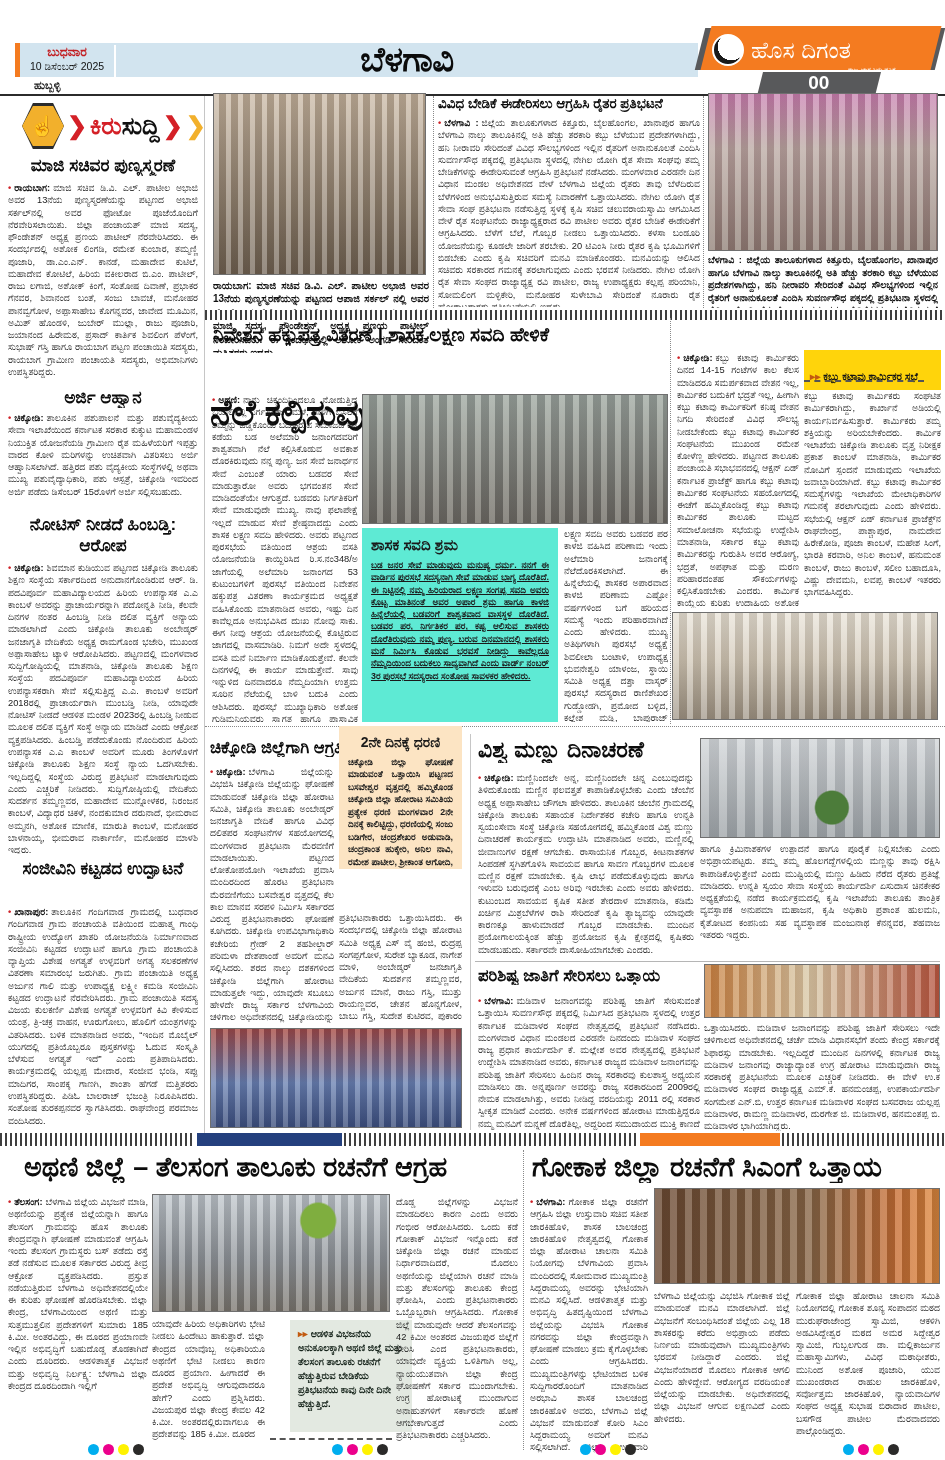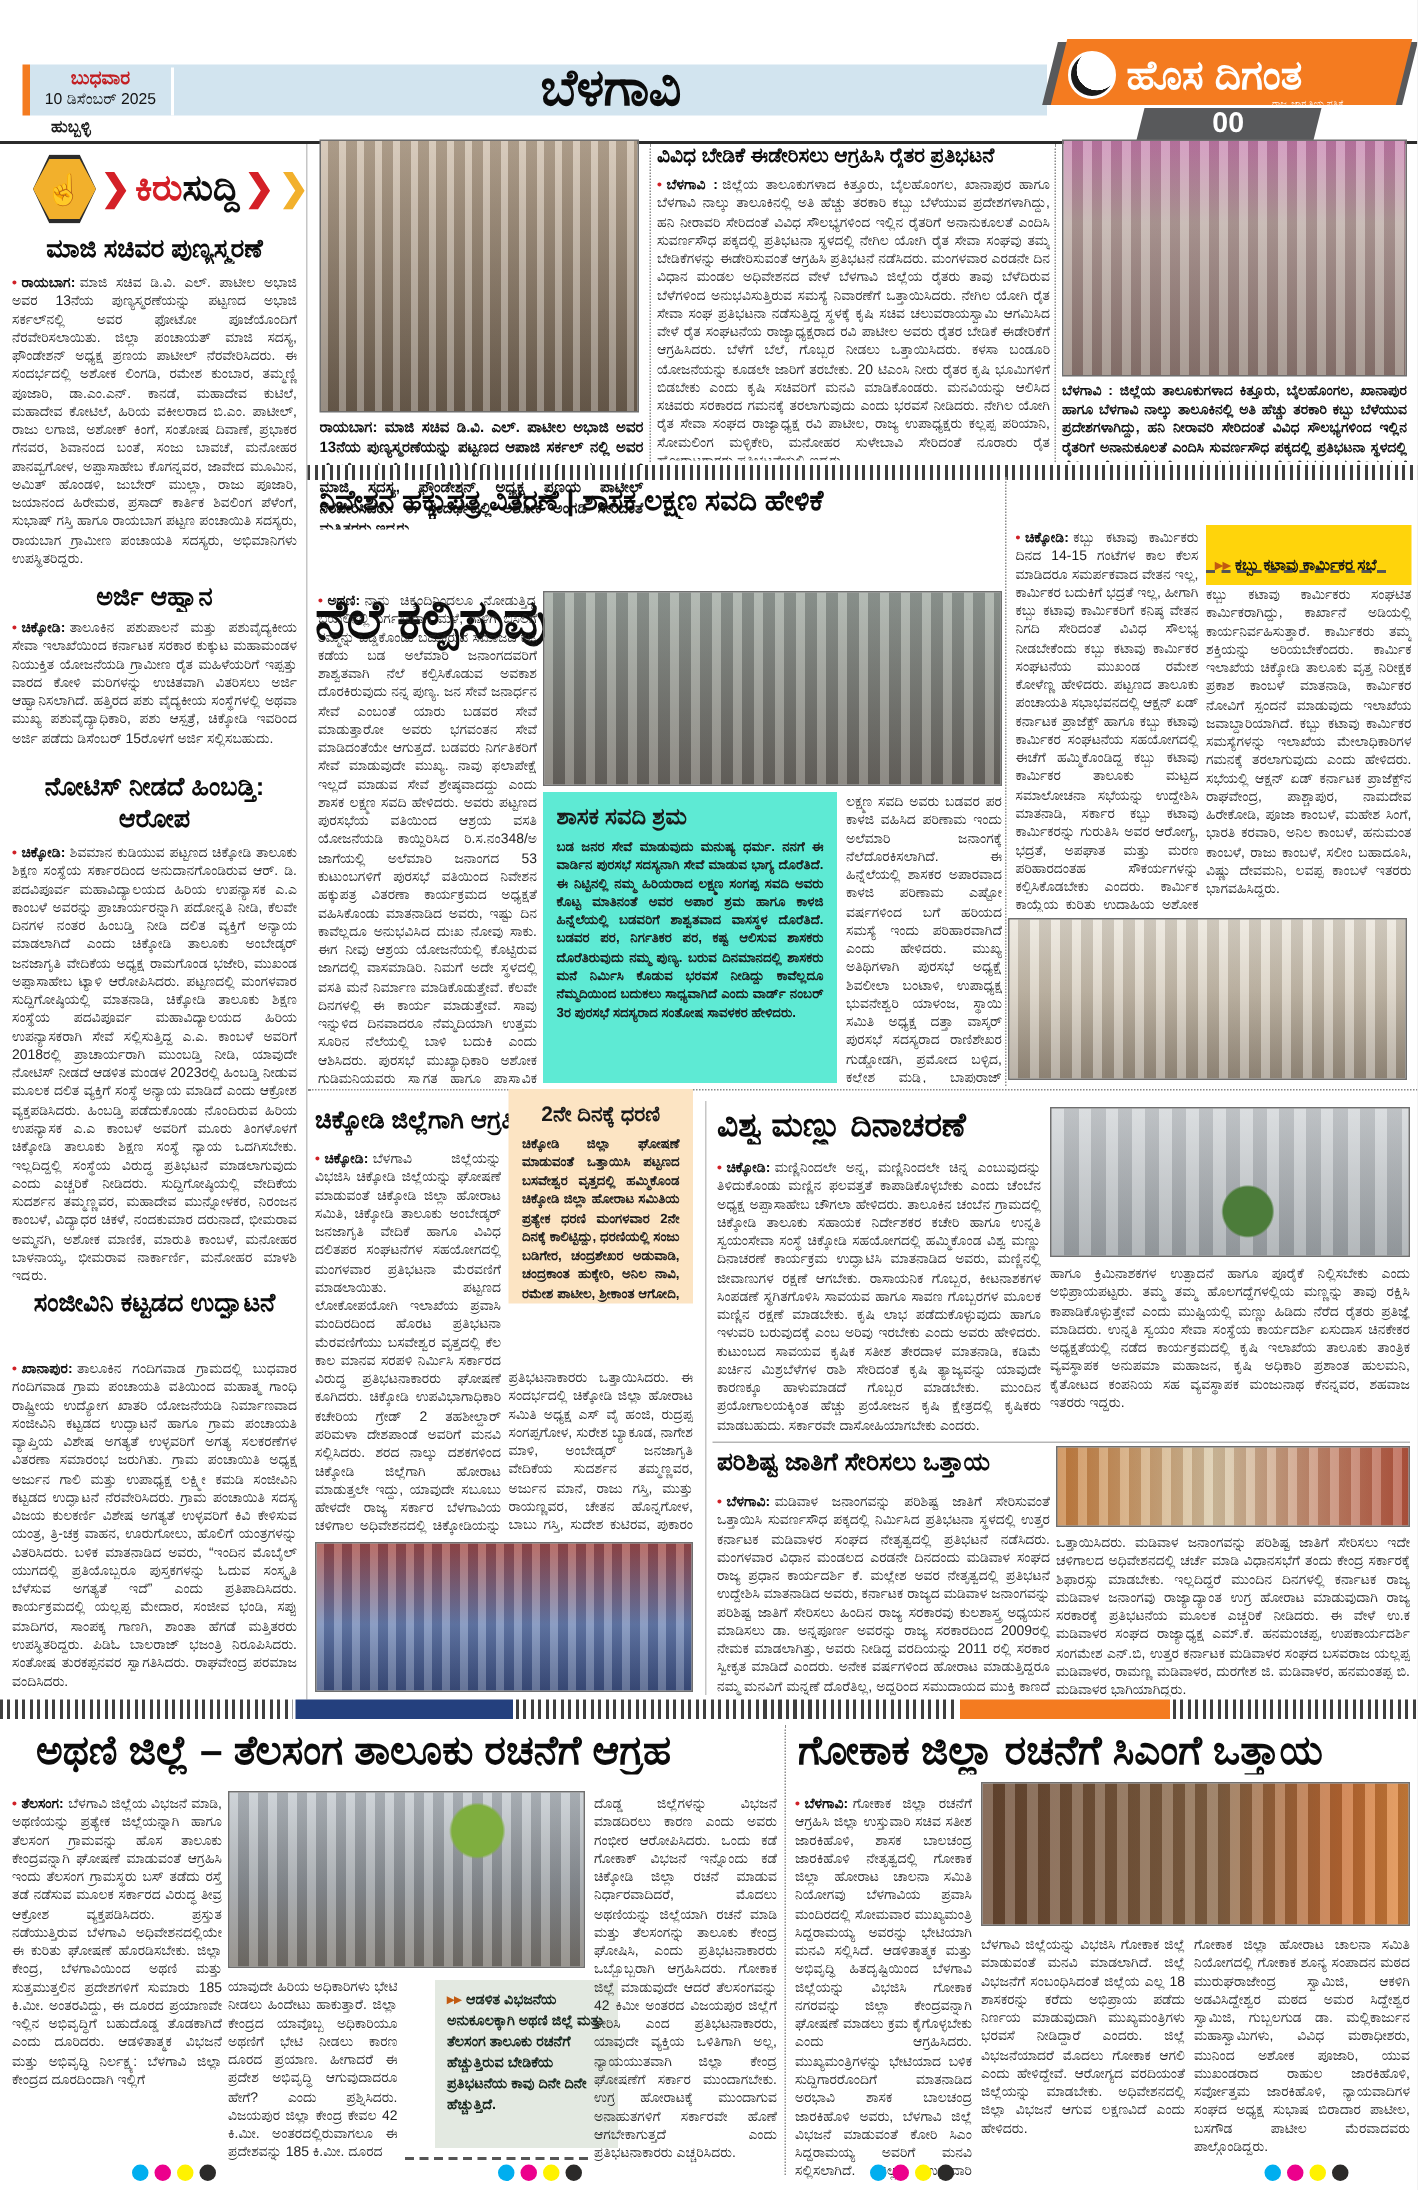--- a/index.html
+++ b/index.html
@@ -30,35 +30,35 @@
   
   .blue-band{background:#d2e4ef;}
   .day{color:#c21e22;font-weight:bold;font-size:12.5px;}
   .hdate{font-size:10.5px;color:#111;}
   .page-title{font-size:34px;font-weight:800;color:#0b0b0b;letter-spacing:-0.5px;}
   .rule{background:#2b2b2b;}
   .mh-sk{transform:skewX(-14deg);}
   .mh-orange{background:#f47b20;}
   .mh-gray{background:#58595b;}
   .mh-unsk{transform:skewX(14deg);}
-  .mh-title{color:#fff;font-weight:700;font-size:27px;line-height:1;}
+  .mh-title{color:#fff;font-weight:400;font-size:23px;line-height:1;}
   .mh-tag{color:#fff;font-size:6.5px;}
   .mh-num{color:#fff;font-weight:800;font-size:19px;}
   .logo-circle{width:28px;height:28px;border-radius:50%;background:radial-gradient(circle at 62% 38%,#ffffff 0 55%,#1a1a1a 56% 100%);border:2px solid #fff;}
   
   .hex-o{width:48px;height:46px;background:#2b2b2b;clip-path:polygon(26% 0,74% 0,100% 50%,74% 100%,26% 100%,0 50%);display:flex;align-items:center;justify-content:center;}
   .hex-i{width:42px;height:40px;background:#f2b02c;clip-path:polygon(26% 0,74% 0,100% 50%,74% 100%,26% 100%,0 50%);display:flex;align-items:center;justify-content:center;font-size:20px;color:#1d1d1d;}
   .chev{font-weight:900;font-size:24px;line-height:1;}
   .chev.red{color:#d42027;} .chev.yel{color:#f2b02c;}
   .kiru-red{color:#d42027;} .kiru-black{color:#101010;}
   .kiru-label{font-size:24px;font-weight:800;}
   
   .green-box{background:#5eead4;padding:8px 9px;}
   .green-box .t{font-size:15px;font-weight:800;margin-bottom:5px;}
-  .green-box .b{font-size:8.9px;font-weight:600;line-height:1.38;text-align:justify;}
+  .green-box .b{font-size:8.9px;font-weight:600;line-height:1.38;text-align:justify;text-decoration:underline;}
   .peach-box{background:#fce4c3;padding:8px 9px;}
   .peach-box .t{font-size:14px;font-weight:800;text-align:center;margin-bottom:5px;}
   .peach-box .b{font-size:8.9px;font-weight:600;line-height:1.4;text-align:justify;}
   .ybox{background:#ffd40b;padding:20px 6px;font-size:10.3px;font-weight:800;color:#141414;}
   .arrows{color:#c25a10;font-weight:900;margin-right:3px;}
   .dashline{border-top:2px dashed #555;height:0;}
   .gray-box{background:#e3e9e1;padding:7px 8px;font-size:9.6px;font-weight:700;line-height:1.45;text-align:left;color:#15231a;margin-left:20px;}
   .navy{background:#24407e;}
   .orangebar{background:#f47b20;}
   .dot{width:11px;height:11px;border-radius:50%;display:inline-block;margin-right:4px;}

